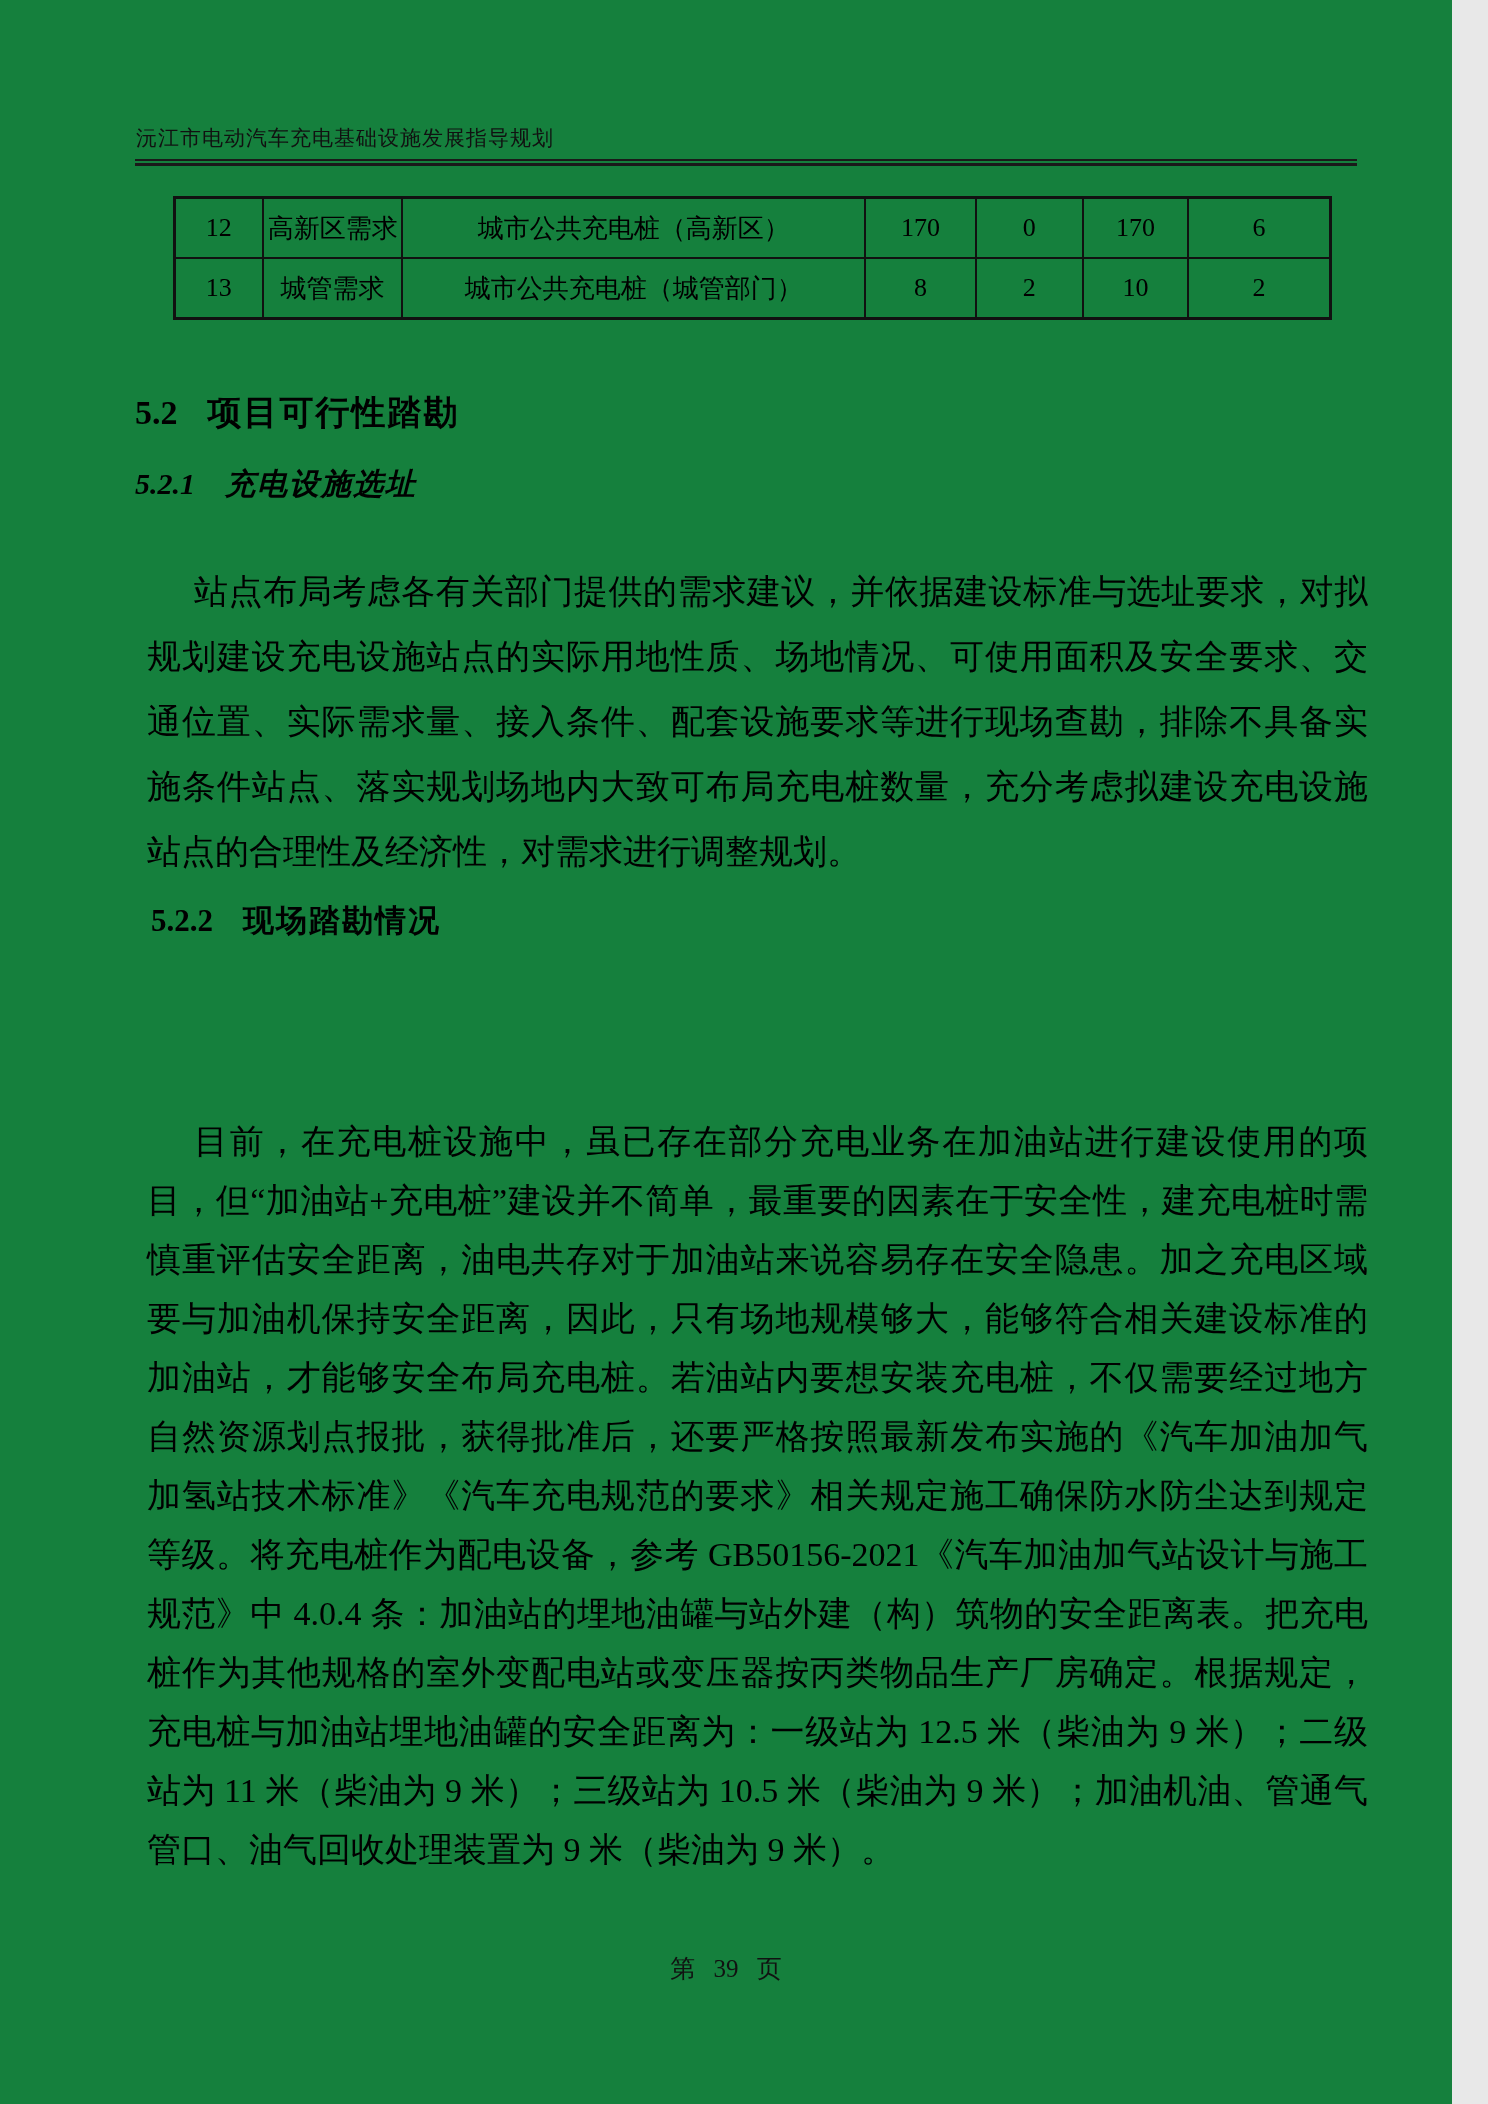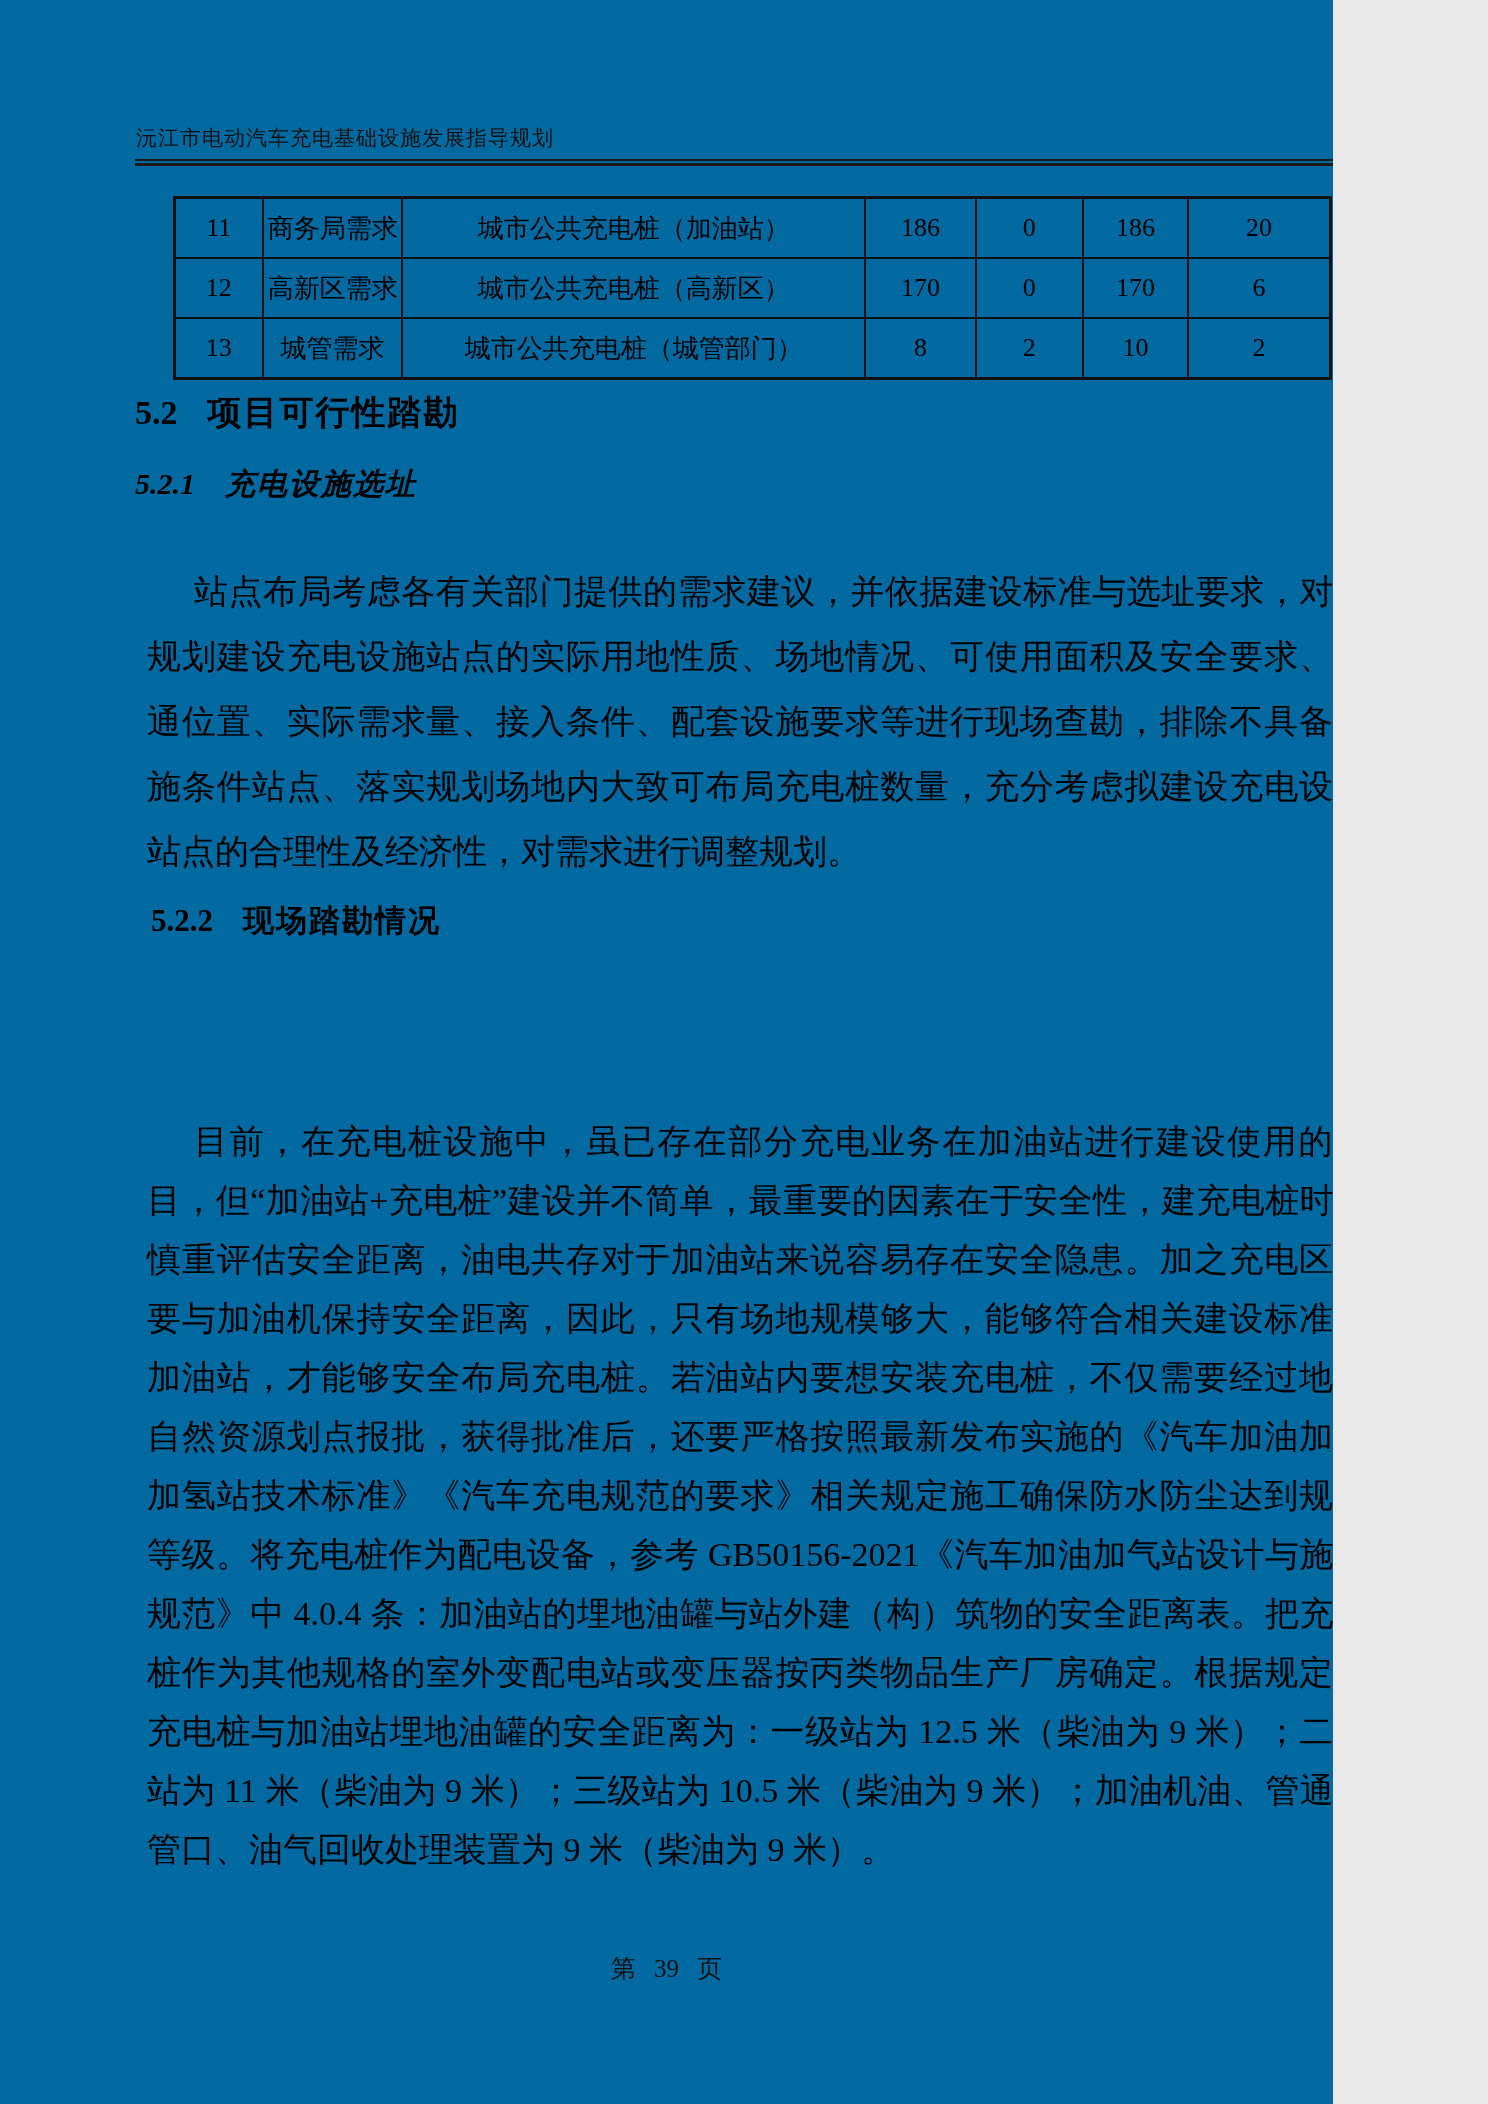--- a/index.html
+++ b/index.html
@@ -1,20 +1,20 @@
 <!DOCTYPE html>
 <html lang="zh"><head>
 <meta charset="utf-8">
 <style>
   html, body { margin: 0; padding: 0; background: #e8e8e8; }
   .page {
     position: relative;
-    width: 1333px;
+    width: 1452px;
     height: 2104px;
-    background: #0369a1;
+    background: #15803d;
     color: #000;
     font-family: "Liberation Serif", "DejaVu Serif", serif;
     overflow: hidden;
   }
   
   .header-title {
     position: absolute;
     left: 136px;
     top: 124px;
     font-size: 21px;
@@ -117,29 +117,20 @@
       <col class="col-no">
         <col class="col-dept">
         <col class="col-desc">
       <col class="col-n1">
         <col class="col-n2">
         <col class="col-n3">
         <col class="col-n4">
     </colgroup>
     <tbody>
       <tr>
-        <td>11</td>
-        <td>商务局需求</td>
-        <td>城市公共充电桩（加油站）</td>
-        <td>186</td>
-        <td>0</td>
-        <td>186</td>
-        <td>20</td>
-      </tr>
-      <tr>
         <td>12</td>
         <td>高新区需求</td>
         <td>城市公共充电桩（高新区）</td>
         <td>170</td>
         <td>0</td>
         <td>170</td>
         <td>6</td>
       </tr>
       <tr>
         <td>13</td>

